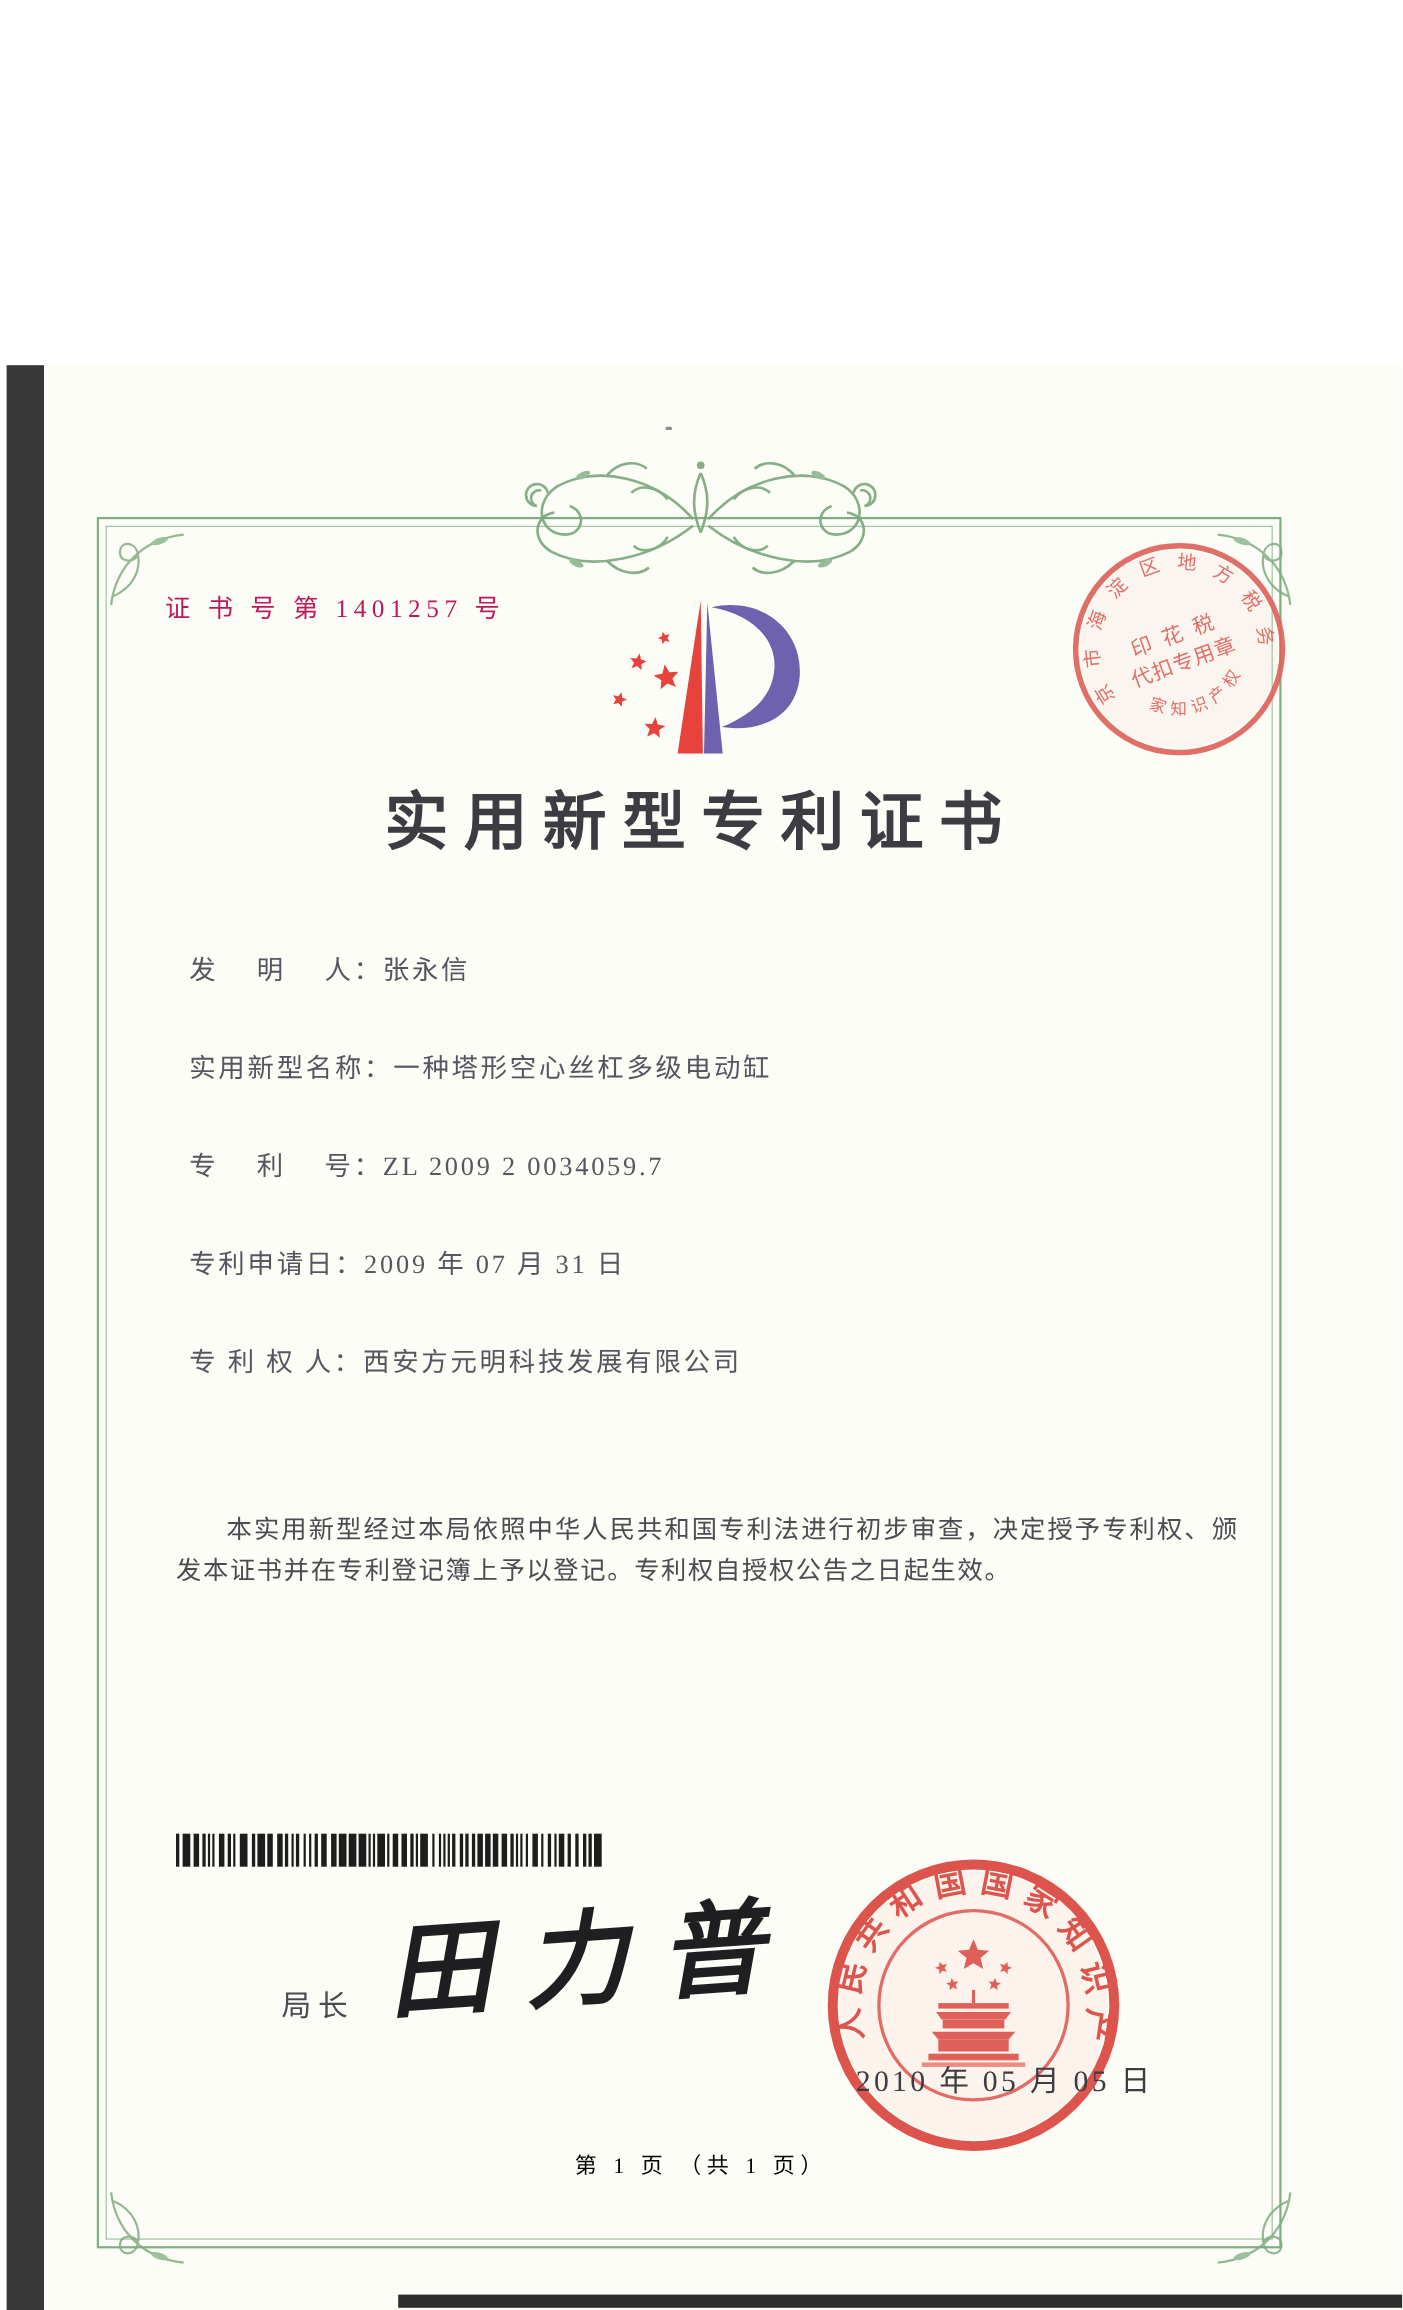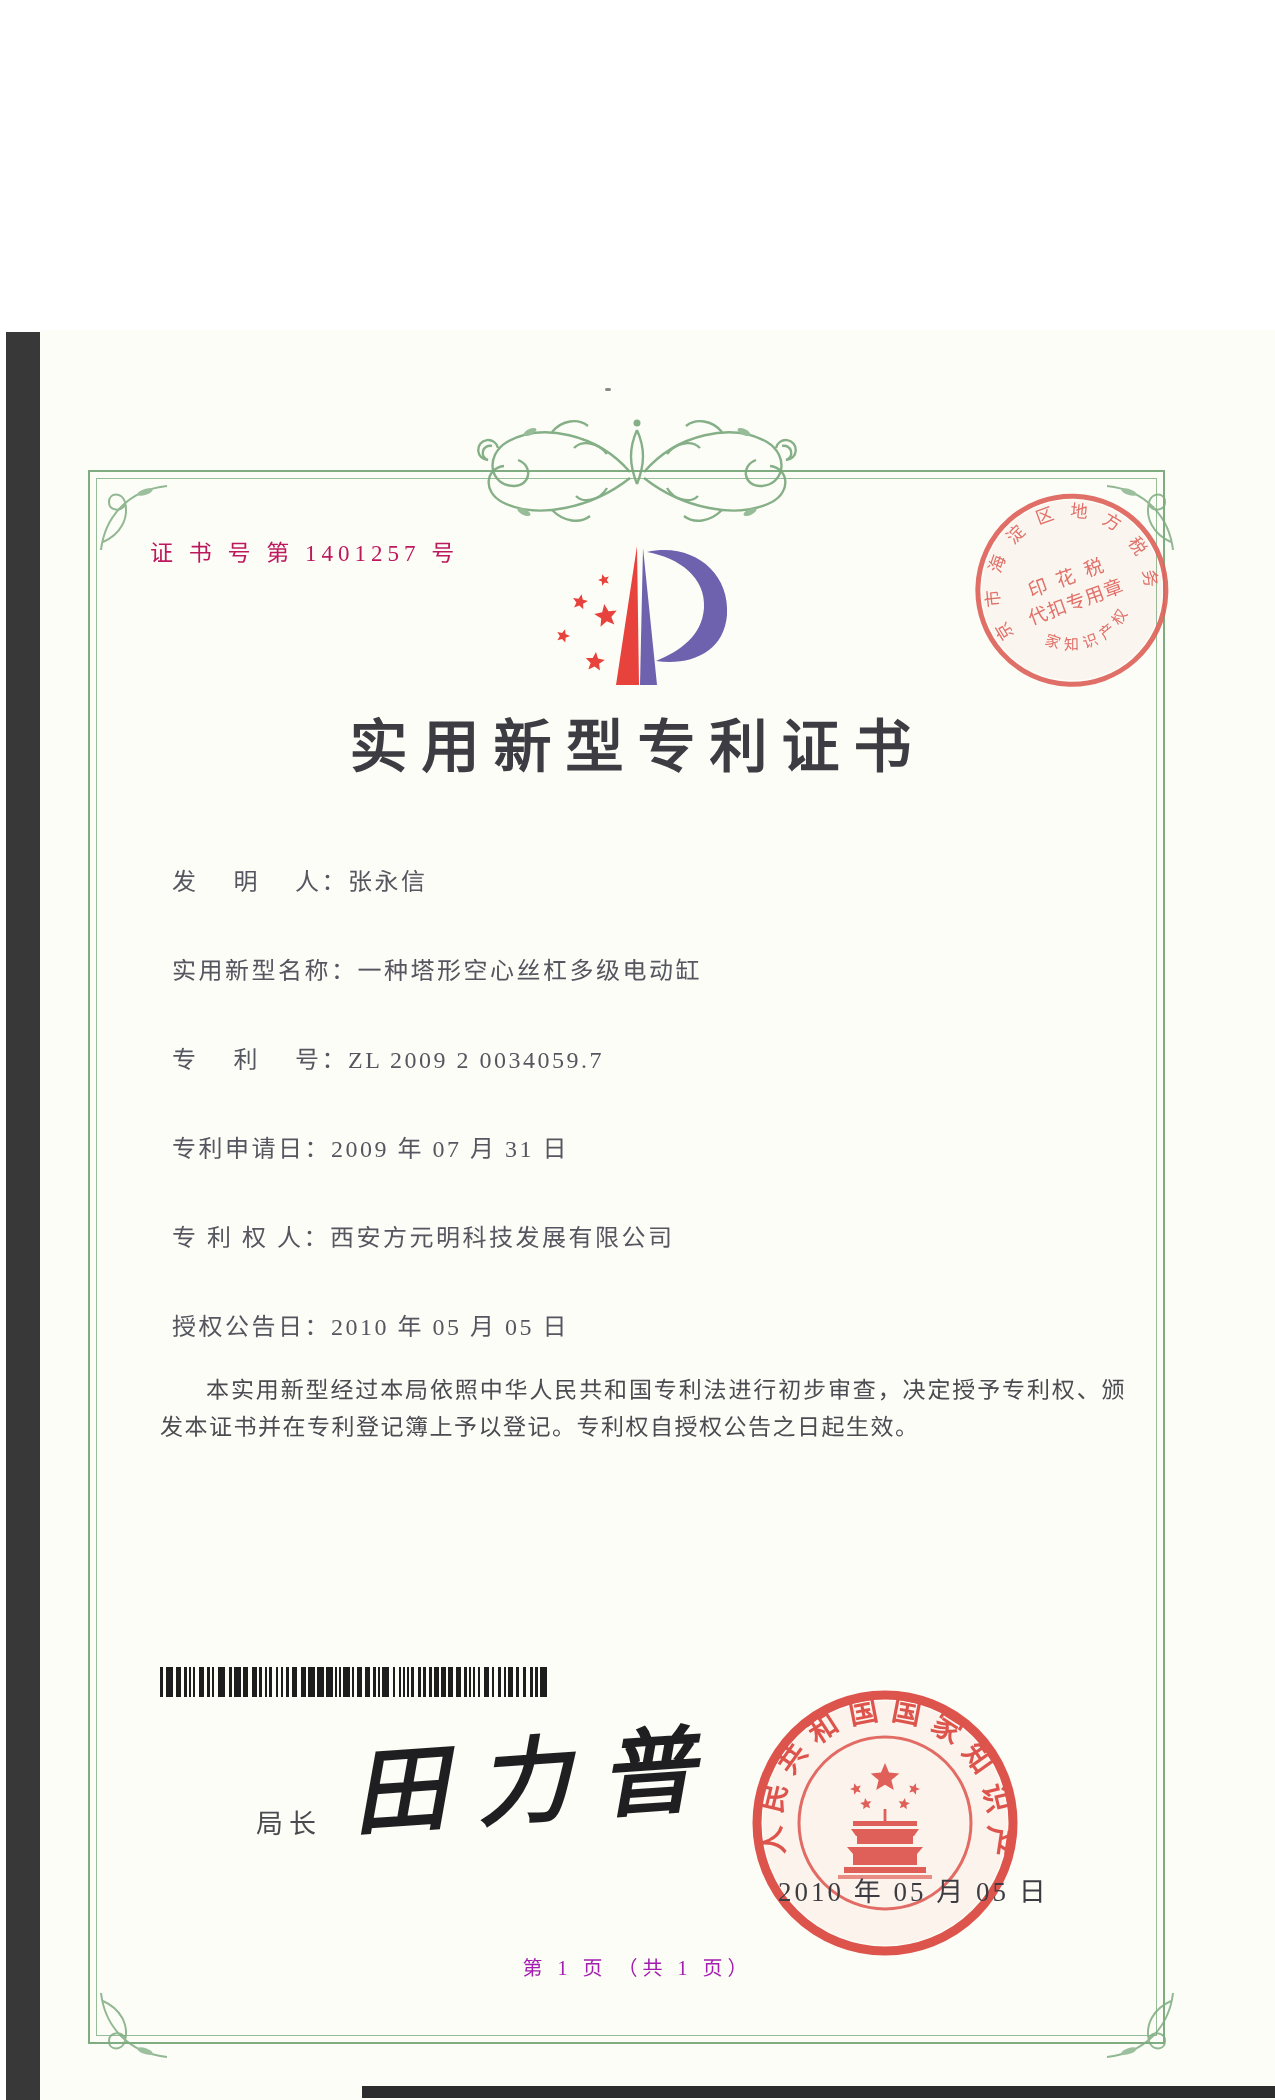--- a/index.html
+++ b/index.html
@@ -34,21 +34,21 @@
   .sig-label{position:absolute;left:256px;top:1802px;font-size:27px;letter-spacing:6px;color:#4a4a50;}
   .sig-name{position:absolute;left:352px;top:1718px;font-size:94px;font-style:italic;font-weight:700;
             letter-spacing:30px;color:#1f1f22;transform:rotate(-4deg);transform-origin:left center;
             font-family:"DejaVu Serif",serif;}
   
   .sipo-seal{position:absolute;left:745px;top:1683px;width:280px;height:280px;}
   .seal-date{position:absolute;left:778px;top:1870px;font-size:27px;letter-spacing:3px;color:#3c3c42;z-index:6;white-space:pre;}
   .tax-stamp{position:absolute;left:960px;top:478px;width:225px;height:225px;transform:rotate(-20deg);opacity:.92;}
   
   .footer{position:absolute;left:0;top:1952px;width:1275px;text-align:center;font-size:20px;
-          letter-spacing:5px;color:#a21caf;}
+          letter-spacing:5px;color:#000000;}
   svg text{font-family:"Liberation Serif","DejaVu Serif",serif;}
 </style>
 </head>
 <body>
 
 <div id="page">
 
   <div class="paper"></div>
   <div class="dark-strip-left"></div>
   <div class="dark-strip-bottom"></div>
@@ -125,23 +125,20 @@
       </div>
 
       <div class="field-row">
         <span class="flabel">专利申请日：</span><span class="fvalue">2009 年 07 月 31 日</span>
       </div>
 
       <div class="field-row">
         <span class="flabel">专 利 权 人：</span><span class="fvalue">西安方元明科技发展有限公司</span>
       </div>
 
-      <div class="field-row">
-        <span class="flabel">授权公告日：</span><span class="fvalue">2010 年 05 月 05 日</span>
-      </div>
     </div>
 
   <div class="paras">
 
       <p>本实用新型经过本局依照中华人民共和国专利法进行初步审查，决定授予专利权、颁发本证书并在专利登记簿上予以登记。专利权自授权公告之日起生效。</p>
 
 
     </div>
 
   <div class="barcode">

